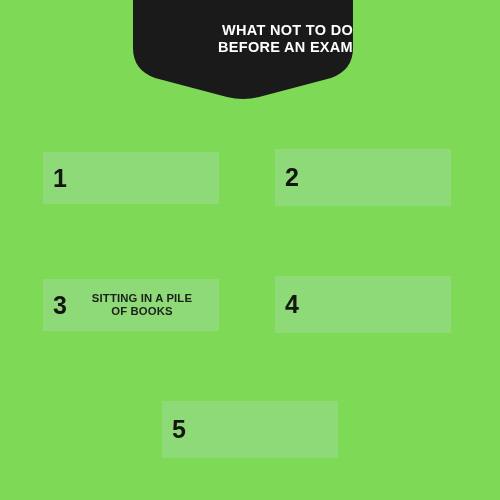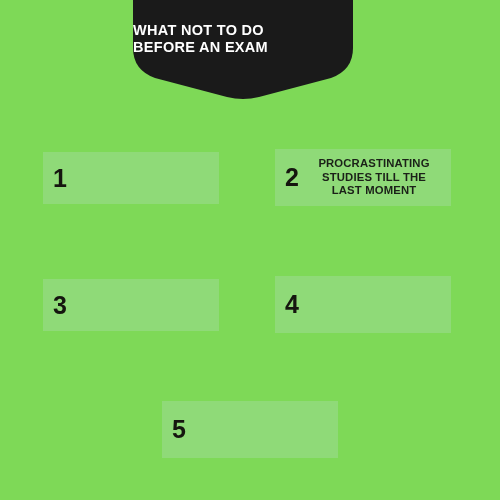--- a/index.html
+++ b/index.html
@@ -34,21 +34,21 @@
   .header-banner svg {
     display: block;
     width: 220px;
     height: 104px;
   }
   .header-title {
     position: absolute;
     left: 133px;
     top: 22px;
     width: 220px;
-    text-align: left;
+    text-align: right;
     color: #ffffff;
     font-family: "Liberation Sans", sans-serif;
     font-weight: bold;
     font-size: 14.5px;
     line-height: 17px;
     letter-spacing: 0.3px;
     white-space: pre-line;
   }
 
   
@@ -103,27 +103,26 @@
   </div>
   <div class="header-title">WHAT NOT TO DO
 BEFORE AN EXAM</div>
 
   <div class="item-box" id="box-1">
     <span class="item-number">1</span>
   </div>
 
   <div class="item-box" id="box-2">
     <span class="item-number">2</span>
-    <span class="item-label">PROCRASTINATING
-STUDIES TILL THE
-LAST MOMENT</span>
   </div>
 
   <div class="item-box" id="box-3">
     <span class="item-number">3</span>
+    <span class="item-label">SITTING IN A PILE
+OF BOOKS</span>
   </div>
 
   <div class="item-box" id="box-4">
     <span class="item-number">4</span>
   </div>
 
   <div class="item-box" id="box-5">
     <span class="item-number">5</span>
   </div>
 

